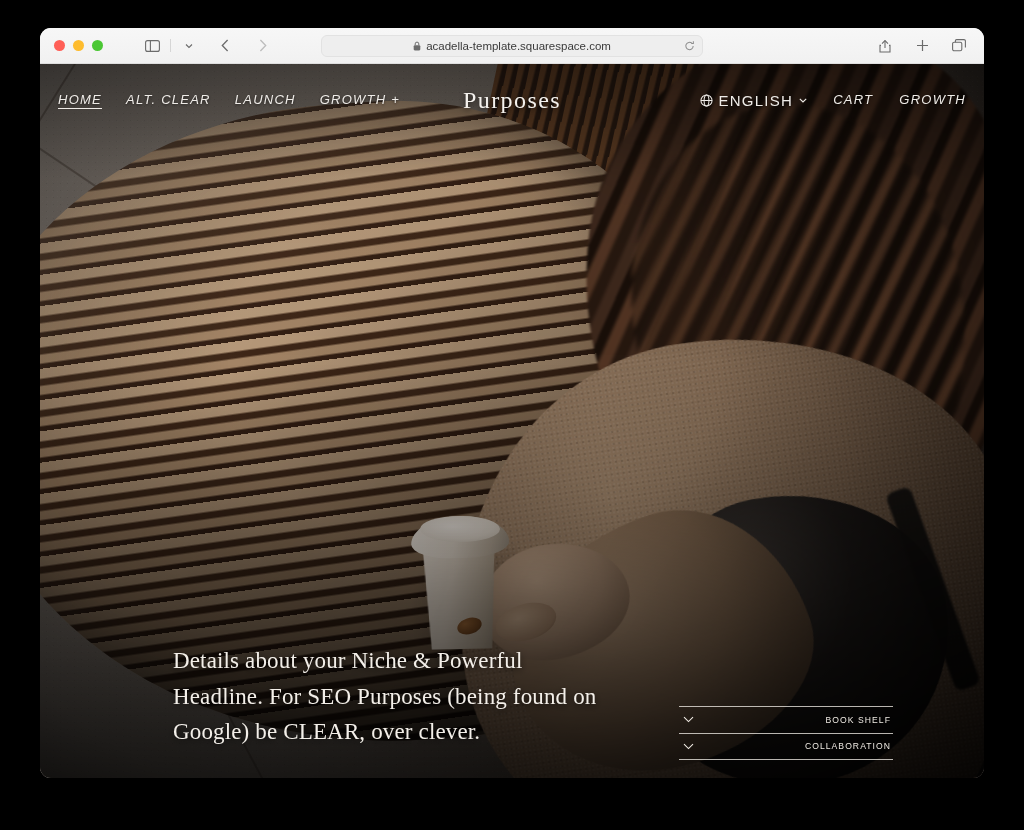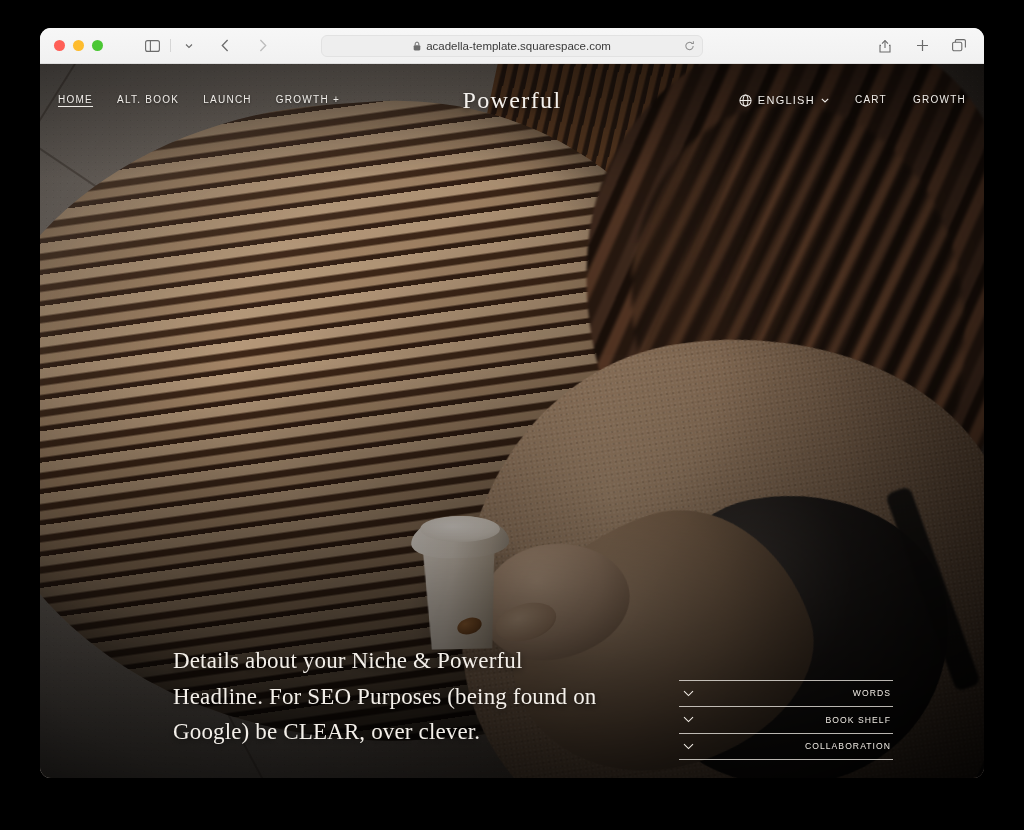--- a/index.html
+++ b/index.html
@@ -359,26 +359,27 @@
     height: 72px;
     display: flex;
     align-items: center;
     padding: 0 18px 0 18px;
     z-index: 6;
   }
 
   .nav-left { display: flex; align-items: center; gap: 24px; }
   .nav-link {
     color: #efece8;
-    font-size: 10px;
+    font-size: 13px;
     letter-spacing: 1.25px;
     text-decoration: none;
     white-space: nowrap;
     text-shadow: 0 1px 3px rgba(0,0,0,.55);
     padding-bottom: 1px;
+    font-style: italic;
   }
   .nav-link.active { border-bottom: 1px solid #efece8; }
 
   .logo {
     position: absolute;
     left: 50%;
     transform: translateX(-50%);
     font-family: "Liberation Serif", serif;
     color: #f4f1ed;
     font-size: 24px;
@@ -390,21 +391,21 @@
     margin-left: auto;
     display: flex;
     align-items: center;
     gap: 26px;
   }
   .lang {
     display: flex;
     align-items: center;
     gap: 6px;
     color: #efece8;
-    font-size: 11px;
+    font-size: 15px;
     letter-spacing: 1.25px;
     text-shadow: 0 1px 3px rgba(0,0,0,.55);
   }
 
   
   .hero-text {
     position: absolute;
     left: 133px;
     bottom: 28px;
     width: 430px;
@@ -565,26 +566,26 @@
       <div class="nail"></div>
 
       <div class="hero-warm"></div>
       <div class="hero-grade"></div>
     </div>
 
     <div class="site-header">
 
       <nav class="nav-left">
         <a class="nav-link active" href="#">HOME</a>
-        <a class="nav-link" href="#">ALT. BOOK</a>
+        <a class="nav-link" href="#">ALT. CLEAR</a>
         <a class="nav-link" href="#">LAUNCH</a>
         <a class="nav-link" href="#">GROWTH +</a>
       </nav>
 
-      <div class="logo">Powerful</div>
+      <div class="logo">Purposes</div>
 
       <div class="nav-right">
         <div class="lang">
           <span style="display:flex;">
             <svg width="13" height="13" viewBox="0 0 14 14" fill="none" stroke="#efece8" stroke-width="1.1">
               <circle cx="7" cy="7" r="6"></circle>
               <ellipse cx="7" cy="7" rx="2.6" ry="6"></ellipse>
               <line x1="1" y1="7" x2="13" y2="7"></line>
             </svg>
           </span>
@@ -599,28 +600,20 @@
         <a class="nav-link" href="#">GROWTH</a>
       </div>
     </div>
 
     <div class="hero-text">
       <div class="hero-headline">Details about your Niche &amp; Powerful Headline. For SEO Purposes (being found on Google) be CLEAR, over clever.</div>
     </div>
 
     <div class="accordion">
 
-      <div class="acc-row">
-        <span class="acc-chev">
-          <svg width="11" height="7" viewBox="0 0 11 7" fill="none" stroke="currentColor" stroke-width="1.1">
-            <path d="M1 1.2 L5.5 5.6 L10 1.2"></path>
-          </svg>
-        </span>
-        <span class="acc-label">WORDS</span>
-      </div>
 
       <div class="acc-row">
         <span class="acc-chev">
           <svg width="11" height="7" viewBox="0 0 11 7" fill="none" stroke="currentColor" stroke-width="1.1">
             <path d="M1 1.2 L5.5 5.6 L10 1.2"></path>
           </svg>
         </span>
         <span class="acc-label">BOOK SHELF</span>
       </div>
 

